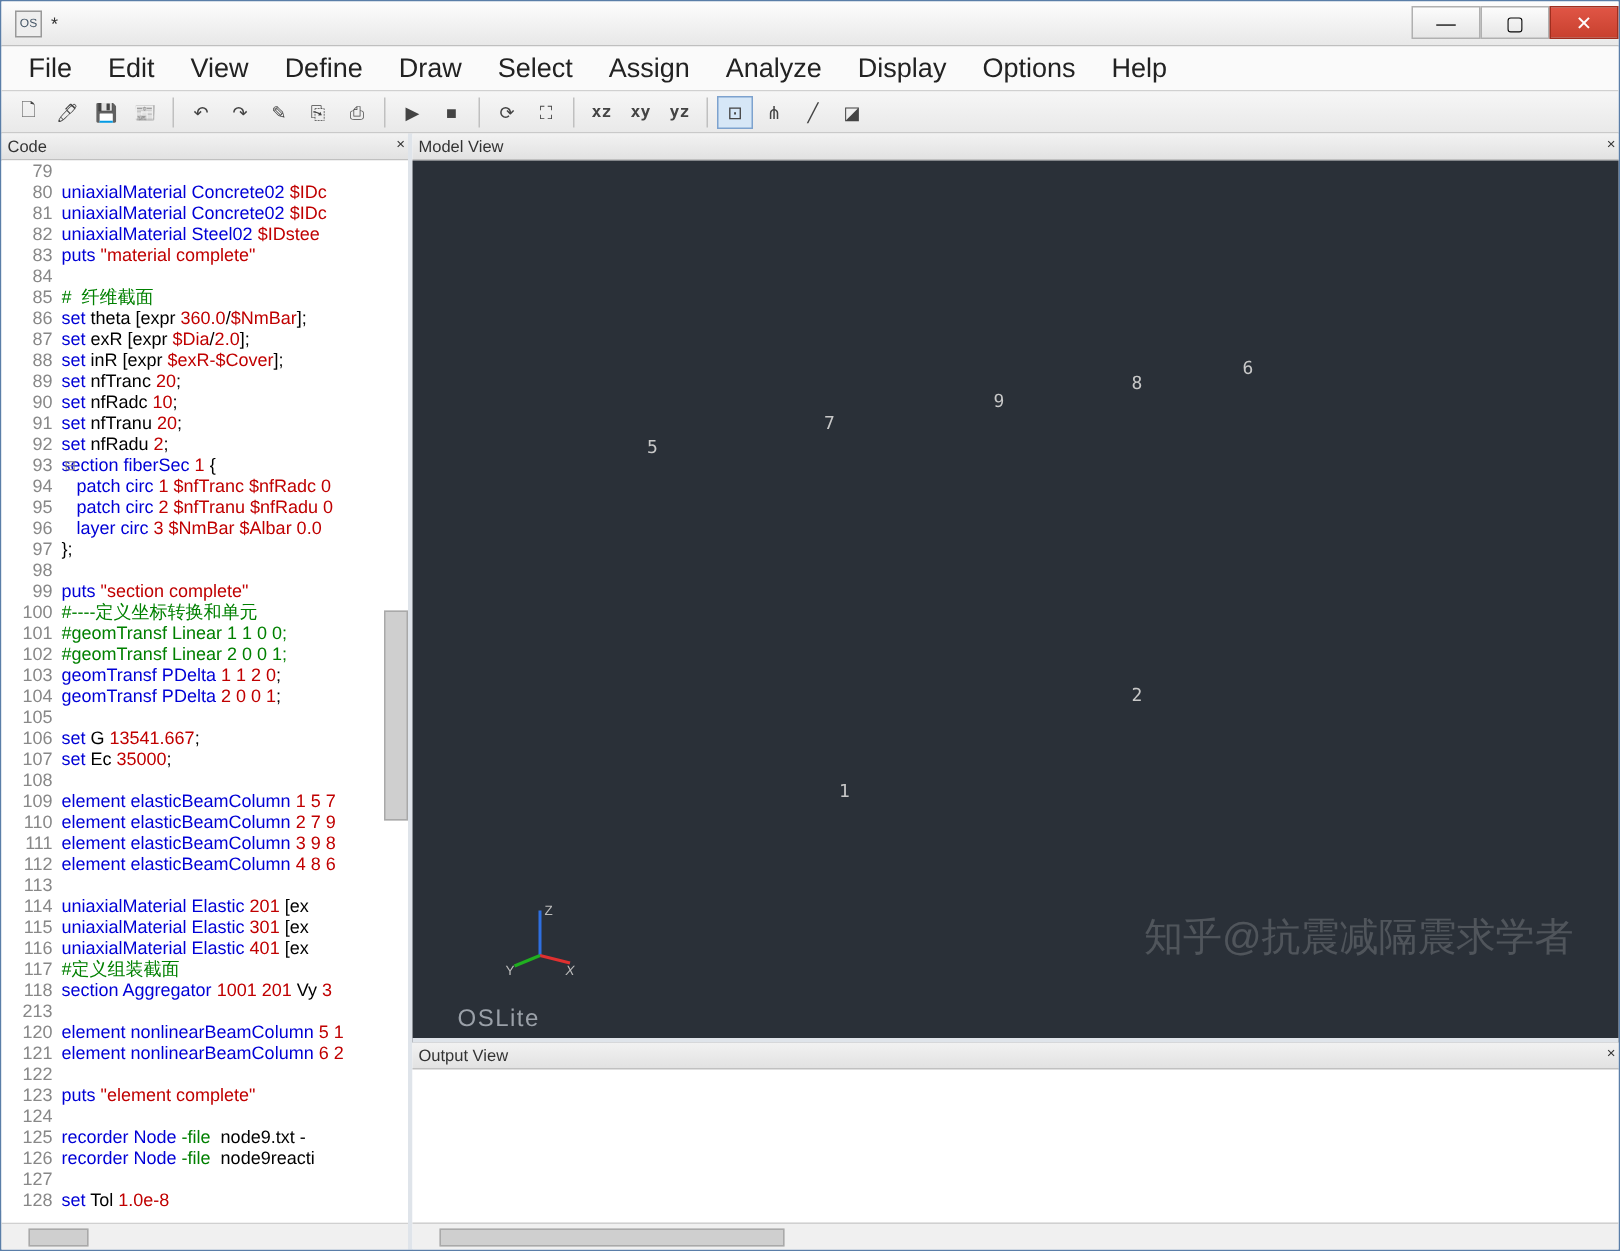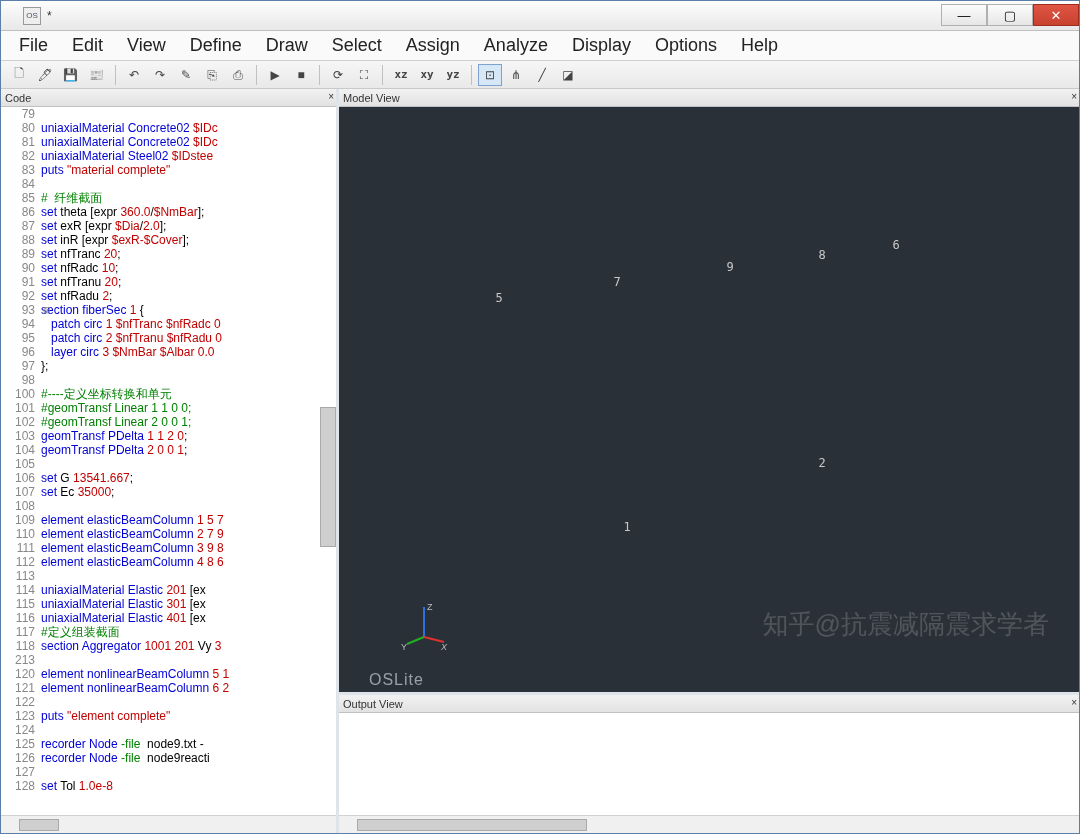--- a/index.html
+++ b/index.html
@@ -1,32 +1,32 @@
 <!DOCTYPE html>
 <html><head>
 <meta charset="utf-8">
 <style>
 * { margin: 0; padding: 0; box-sizing: border-box; font-family: "Segoe UI", Tahoma, sans-serif; }
 body { width: 1080px; height: 834px; background: #d4d4d4; overflow: hidden; position: relative; }
 .window { width: 1080px; height: 834px; background: #fff; display: flex; flex-direction: column; border: 1px solid #5a7ea8; }
-.titlebar { height: 30px; background: linear-gradient(#fdfdfd,#e8e8e8); display: flex; align-items: center; padding-left: 22px; border-bottom: 1px solid #bfbfbf; }
+.titlebar { height: 30px; background: linear-gradient(#fdfdfd,#e8e8e8); display: flex; align-items: center; padding-left: 9px; border-bottom: 1px solid #bfbfbf; }
 .titlebar .app-icon { width: 18px; height: 18px; background: #eee; border: 1px solid #999; margin-right: 6px; font-size: 8px; display:flex; align-items:center; justify-content:center; color:#456; }
 .titlebar .title-text { font-size: 12px; color: #333; }
 .win-controls { margin-left: auto; display: flex; }
 .win-btn { width: 46px; height: 22px; display:flex; align-items:center; justify-content:center; font-size:13px; border:1px solid #b0b0b0; background: linear-gradient(#fcfcfc,#e6e6e6); margin-top:-1px; cursor:pointer; }
 .win-btn.close { background: linear-gradient(#e05545,#c8412f); color:#fff; border-color:#9f2e1f; }
 .menubar { height: 30px; background: #fafafa; display: flex; align-items: center; padding: 0 6px; border-bottom: 1px solid #d0d0d0; }
 .menubar .menu-item { padding: 4px 12px; font-size: 18px; color: #222; cursor:pointer; }
 .toolbar { height: 28px; background: linear-gradient(#f6f6f6,#e9e9e9); display: flex; align-items: center; padding: 0 6px; border-bottom: 1px solid #c9c9c9; gap: 2px; }
 .tool-btn { width: 24px; height: 22px; display:flex; align-items:center; justify-content:center; font-size:12px; color:#444; border:1px solid transparent; cursor:pointer; }
 .tool-btn.active { border:1px solid #7da2ce; background:#d6e7f7; }
 .tool-sep { width: 1px; height: 20px; background: #c0c0c0; margin: 0 4px; }
 .tool-btn.txt { font-family: monospace; font-size:11px; font-weight:bold; }
 .workspace { flex: 1; display: flex; min-height: 0; }
-.code-panel { width: 338px; display:flex; flex-direction:column; border-right: 3px solid #dfe4ea; }
+.code-panel { width: 274px; display:flex; flex-direction:column; border-right: 3px solid #dfe4ea; }
 .panel-header { height: 18px; background: linear-gradient(#f2f2f2,#e2e2e2); border-bottom:1px solid #c0c0c0; display:flex; align-items:center; font-size:11px; padding-left:4px; color:#333; position:relative; }
 .panel-header .close-x { position:absolute; right:2px; top:2px; font-size:10px; cursor:pointer; }
 .code-area { flex:1; overflow:auto; background:#fff; font-family: Consolas, monospace; font-size: 12px; line-height: 14px; position:relative; }
 .code-line { display:flex; white-space: pre; }
 .gutter { width: 40px; text-align:right; padding-right: 6px; color:#888; background:#fff; flex-shrink:0; }
 .code-text { flex:1; overflow:hidden; }
 .right-stack { flex:1; display:flex; flex-direction:column; min-width:0; }
 .model-view { flex:1; background:#2a3038; position:relative; border-bottom:3px solid #dfe4ea; }
 .model-canvas { position:absolute; inset:0; }
 .node-label { position:absolute; color:#c8c8c8; font-size:12px; font-family: monospace; transform: translate(-50%, -150%); }
@@ -122,20 +122,21 @@
           <div class="code-line"><div class="gutter">89</div><div class="code-text"><span class="k">set</span><span class="n"> nfTranc </span><span class="s">20</span><span class="n">;</span></div></div>
           <div class="code-line"><div class="gutter">90</div><div class="code-text"><span class="k">set</span><span class="n"> nfRadc </span><span class="s">10</span><span class="n">;</span></div></div>
           <div class="code-line"><div class="gutter">91</div><div class="code-text"><span class="k">set</span><span class="n"> nfTranu </span><span class="s">20</span><span class="n">;</span></div></div>
           <div class="code-line"><div class="gutter">92</div><div class="code-text"><span class="k">set</span><span class="n"> nfRadu </span><span class="s">2</span><span class="n">;</span></div></div>
           <div class="code-line" style="position: relative;"><span style="position: absolute; left: 42px; font-size: 9px; color: rgb(136, 136, 136);">⊟</span><div class="gutter">93</div><div class="code-text"><span class="k">section fiberSec</span><span class="n"> </span><span class="s">1</span><span class="n"> {</span></div></div>
           <div class="code-line"><div class="gutter">94</div><div class="code-text"><span class="n">   </span><span class="k">patch circ</span><span class="n"> </span><span class="s">1 $nfTranc $nfRadc 0</span></div></div>
           <div class="code-line"><div class="gutter">95</div><div class="code-text"><span class="n">   </span><span class="k">patch circ</span><span class="n"> </span><span class="s">2 $nfTranu $nfRadu 0</span></div></div>
           <div class="code-line"><div class="gutter">96</div><div class="code-text"><span class="n">   </span><span class="k">layer circ</span><span class="n"> </span><span class="s">3 $NmBar $Albar 0.0</span></div></div>
           <div class="code-line"><div class="gutter">97</div><div class="code-text"><span class="n">};</span></div></div>
           <div class="code-line"><div class="gutter">98</div><div class="code-text"></div></div>
+          <div class="code-line"><div class="gutter">99</div><div class="code-text"><span class="k">puts</span><span class="n"> </span><span class="s">"section complete"</span></div></div>
           <div class="code-line"><div class="gutter">100</div><div class="code-text"><span class="c">#----定义坐标转换和单元</span></div></div>
           <div class="code-line"><div class="gutter">101</div><div class="code-text"><span class="c">#geomTransf Linear 1 1 0 0;</span></div></div>
           <div class="code-line"><div class="gutter">102</div><div class="code-text"><span class="c">#geomTransf Linear 2 0 0 1;</span></div></div>
           <div class="code-line"><div class="gutter">103</div><div class="code-text"><span class="k">geomTransf PDelta</span><span class="n"> </span><span class="s">1 1 2 0</span><span class="n">;</span></div></div>
           <div class="code-line"><div class="gutter">104</div><div class="code-text"><span class="k">geomTransf PDelta</span><span class="n"> </span><span class="s">2 0 0 1</span><span class="n">;</span></div></div>
           <div class="code-line"><div class="gutter">105</div><div class="code-text"></div></div>
           <div class="code-line"><div class="gutter">106</div><div class="code-text"><span class="k">set</span><span class="n"> G </span><span class="s">13541.667</span><span class="n">;</span></div></div>
           <div class="code-line"><div class="gutter">107</div><div class="code-text"><span class="k">set</span><span class="n"> Ec </span><span class="s">35000</span><span class="n">;</span></div></div>
           <div class="code-line"><div class="gutter">108</div><div class="code-text"></div></div>
           <div class="code-line"><div class="gutter">109</div><div class="code-text"><span class="k">element elasticBeamColumn</span><span class="n"> </span><span class="s">1 5 7</span></div></div>

